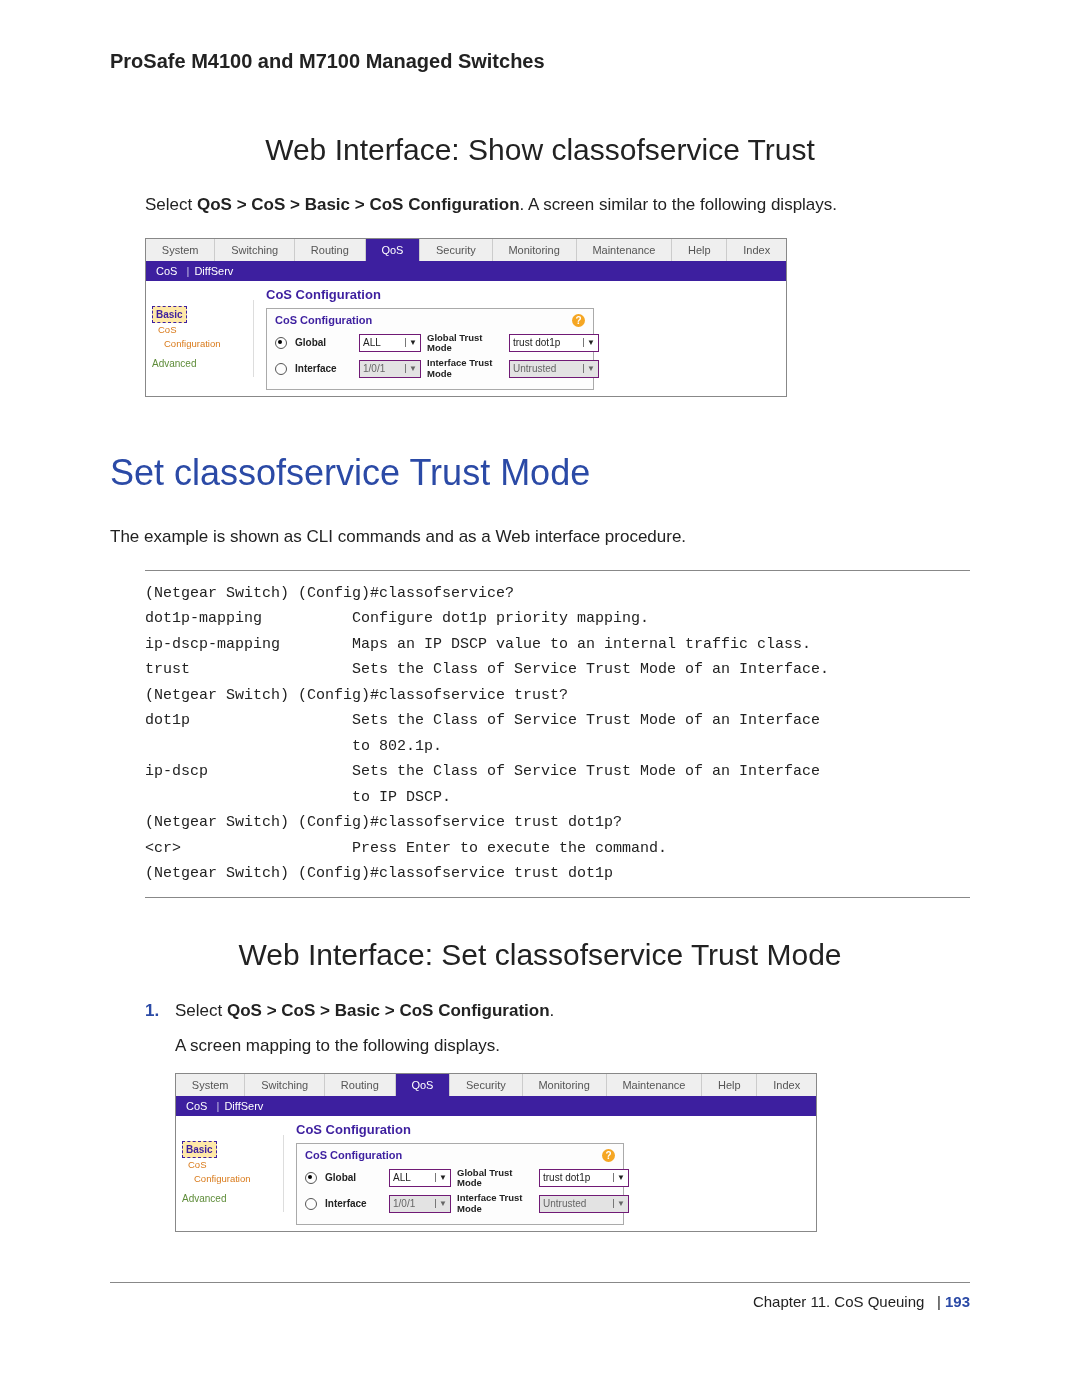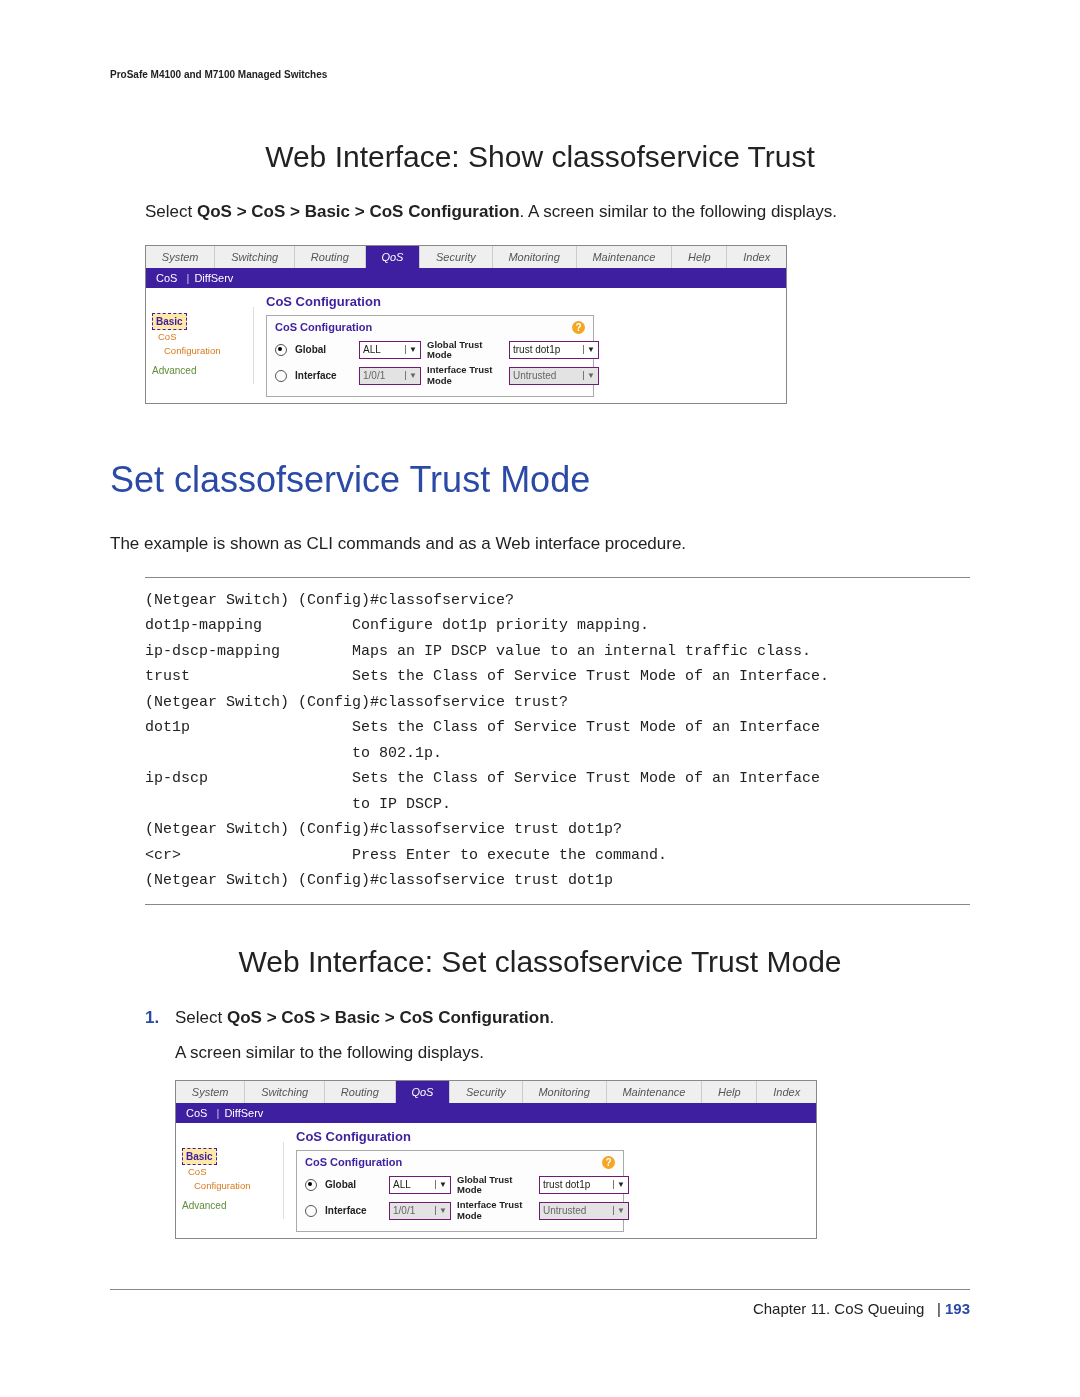--- a/index.html
+++ b/index.html
@@ -10,23 +10,22 @@
     color: #222;
     width: 1080px;
   }
   .page {
     padding: 50px 110px 40px 110px;
     box-sizing: border-box;
     position: relative;
   }
   .running-header {
     font-weight: bold;
-    font-size: 10px;
+    font-size: 20px;
     margin-bottom: 60px;
-    margin-top: 19px;
   }
   h2.section-heading {
     font-weight: 400;
     font-size: 30px;
     color: #222;
     margin: 0 0 25px 0;
     text-align: center;
   }
   h1.main-heading {
     font-weight: 300;
@@ -106,21 +105,20 @@
     display: flex;
     background: #efefef;
   }
   .ui-tabs .tab {
     flex: 1 1 auto;
     text-align: center;
     padding: 5px 4px;
     border-right: 1px solid #ccc;
     color: #555;
     font-size: 11px;
-    font-style: italic;
   }
   .ui-tabs .tab:last-child { border-right: none; }
   .ui-tabs .tab.active {
     background: #3d1f9f;
     color: #fff;
   }
   .ui-subbar {
     background: #3d1f9f;
     color: #fff;
     padding: 4px 10px;
@@ -317,21 +315,21 @@
 ip-dscp                Sets the Class of Service Trust Mode of an Interface
                        to IP DSCP.
 (Netgear Switch) (Config)#classofservice trust dot1p?
 &lt;cr&gt;                   Press Enter to execute the command.
 (Netgear Switch) (Config)#classofservice trust dot1p</div>
 
   <h2 class="section-heading">Web Interface: Set classofservice Trust Mode</h2>
   <ol class="steps">
     <li>
       <span>Select </span><strong>QoS &gt; CoS &gt; Basic &gt; CoS Configuration</strong><span>.</span>
-      <span class="sub">A screen similar to the following displays.</span>
+      <span class="sub">A screen mapping to the following displays.</span>
     </li>
   </ol>
 
   <div class="ui-shot" style="margin-left:65px;">
     <div class="ui-tabs">
       <div class="tab">System</div>
       <div class="tab">Switching</div>
       <div class="tab">Routing</div>
       <div class="tab active">QoS</div>
       <div class="tab">Security</div>

